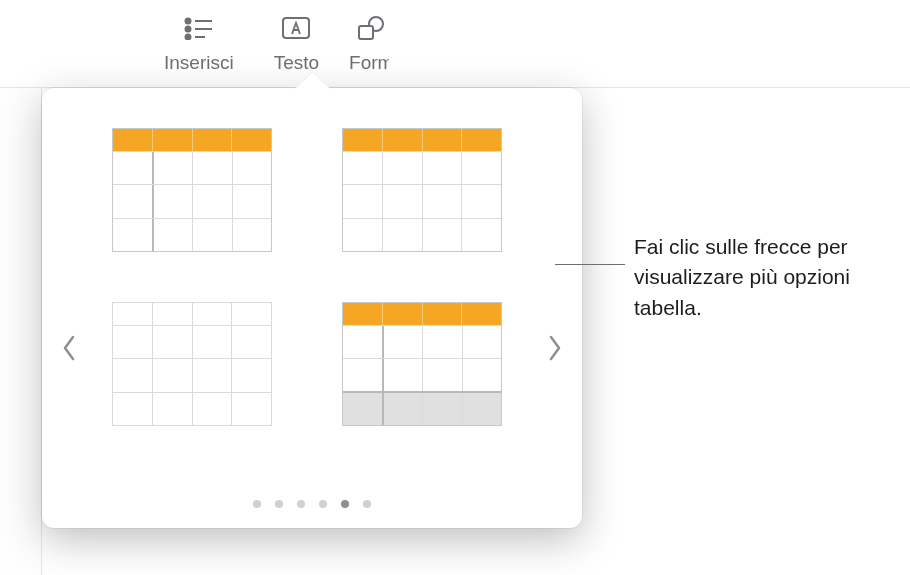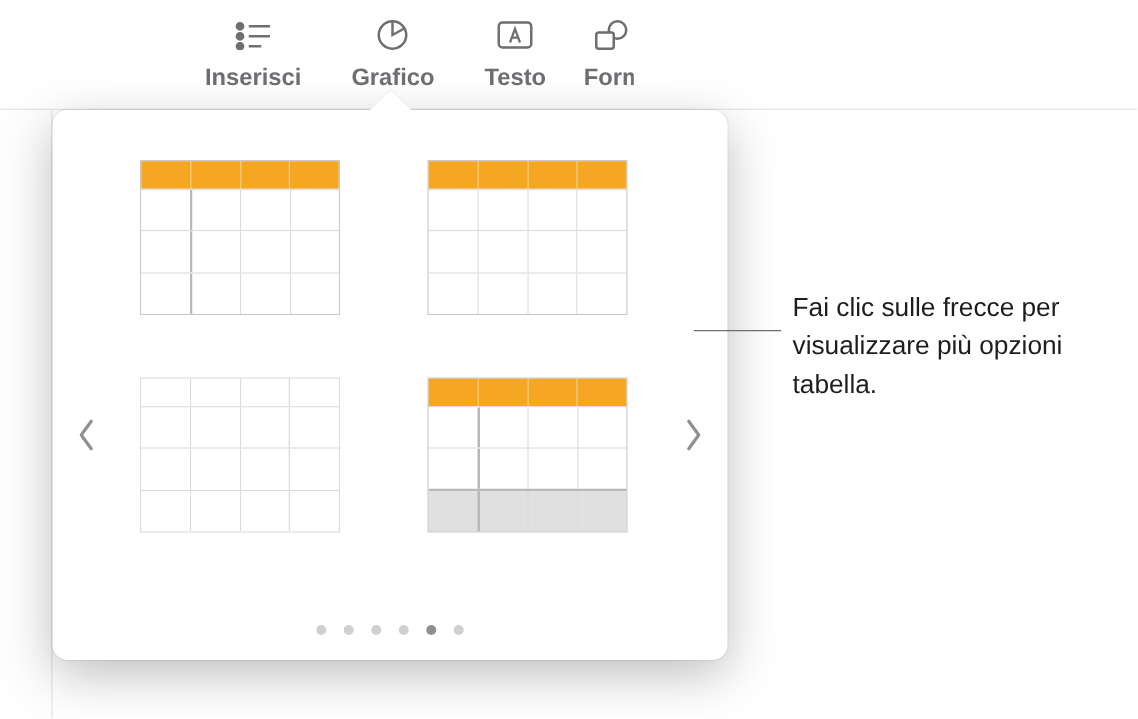--- a/index.html
+++ b/index.html
@@ -42,21 +42,21 @@
     
     .toolbar-icon.active {
       background: linear-gradient(to bottom, #f0f0f0, #e0e0e0);
       border-radius: 6px;
       border: 1px solid #c0c0c0;
     }
     
     .toolbar-label {
       font-size: 19px;
       color: #6e6e73;
-      font-weight: 700;
+      font-weight: 400;
     }
     
     .popover {
       position: absolute;
       top: 88px;
       left: 42px;
       width: 540px;
       height: 440px;
       background: #ffffff;
       border-radius: 12px;
@@ -215,29 +215,20 @@
         <circle cx="5" cy="13" r="2.5" fill="currentColor"></circle>
         <line x1="12" y1="13" x2="29" y2="13"></line>
         <circle cx="5" cy="21" r="2.5" fill="currentColor"></circle>
         <line x1="12" y1="21" x2="22" y2="21"></line>
       </svg>
     </div>
     <span class="toolbar-label">Inserisci</span>
   </div>
 
 
-  <div class="toolbar-item">
-    <div class="toolbar-icon">
-      <svg width="26" height="26" viewBox="0 0 26 26" fill="none" stroke="currentColor" stroke-width="2">
-        <circle cx="13" cy="13" r="11"></circle>
-        <path d="M13 2 L13 13 L22 8"></path>
-      </svg>
-    </div>
-    <span class="toolbar-label">Grafico</span>
-  </div>
 
   <div class="toolbar-item">
     <div class="toolbar-icon">
       <svg width="30" height="24" viewBox="0 0 30 24" fill="none" stroke="currentColor" stroke-width="2">
         <rect x="2" y="2" width="26" height="20" rx="3"></rect>
         <path d="M11 18 L15 7 L19 18 M12.5 14 L17.5 14" stroke-width="1.8"></path>
       </svg>
     </div>
     <span class="toolbar-label">Testo</span>
   </div>

